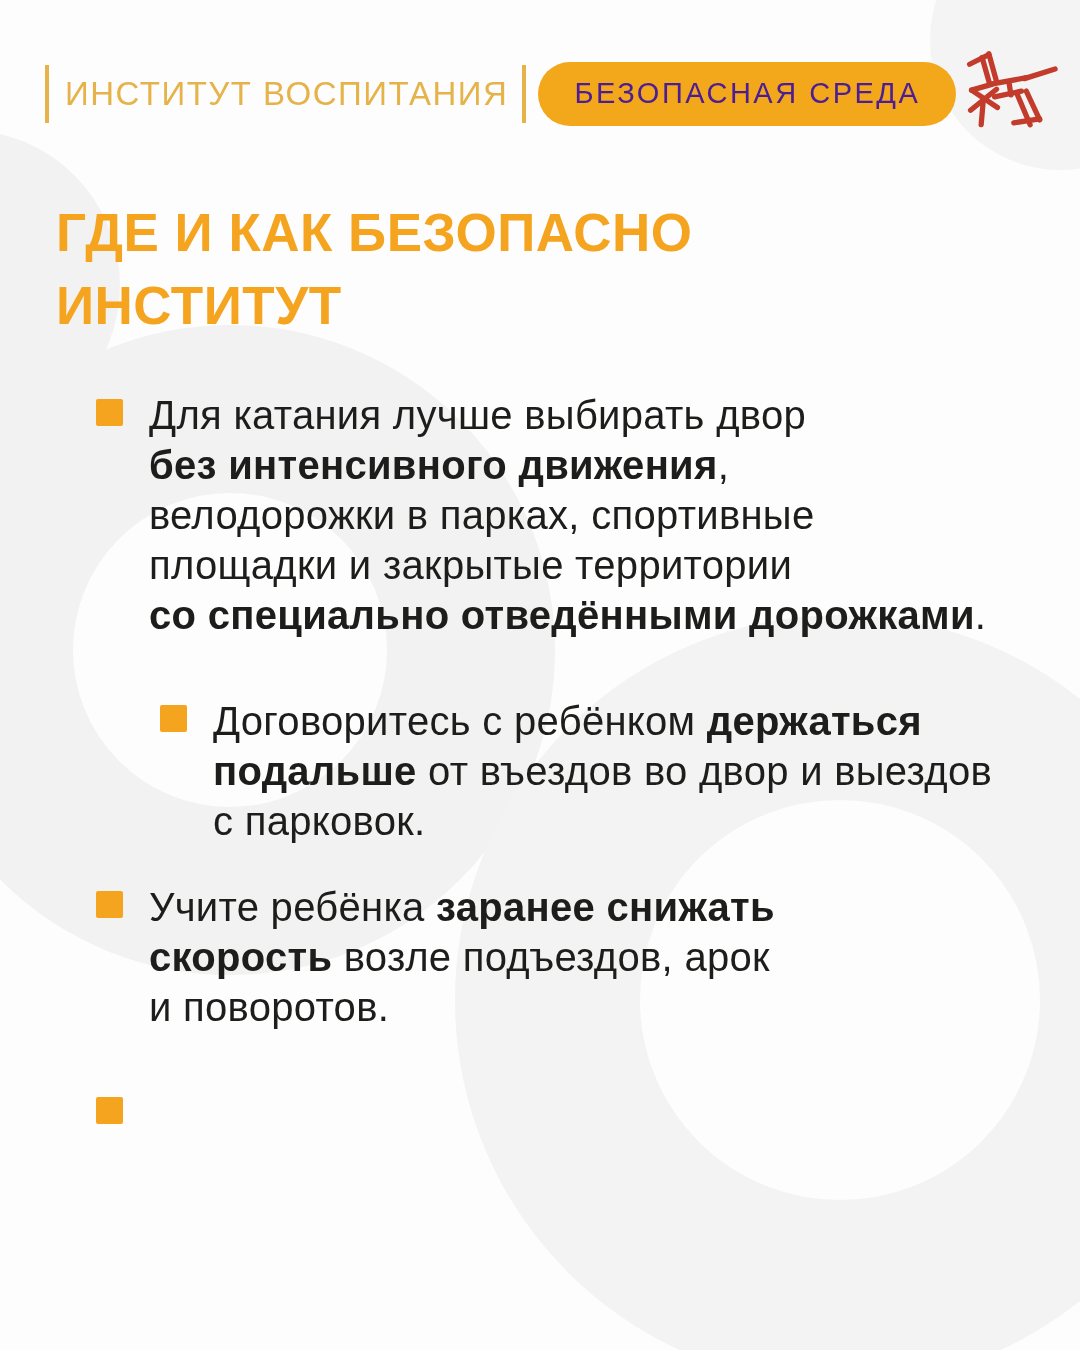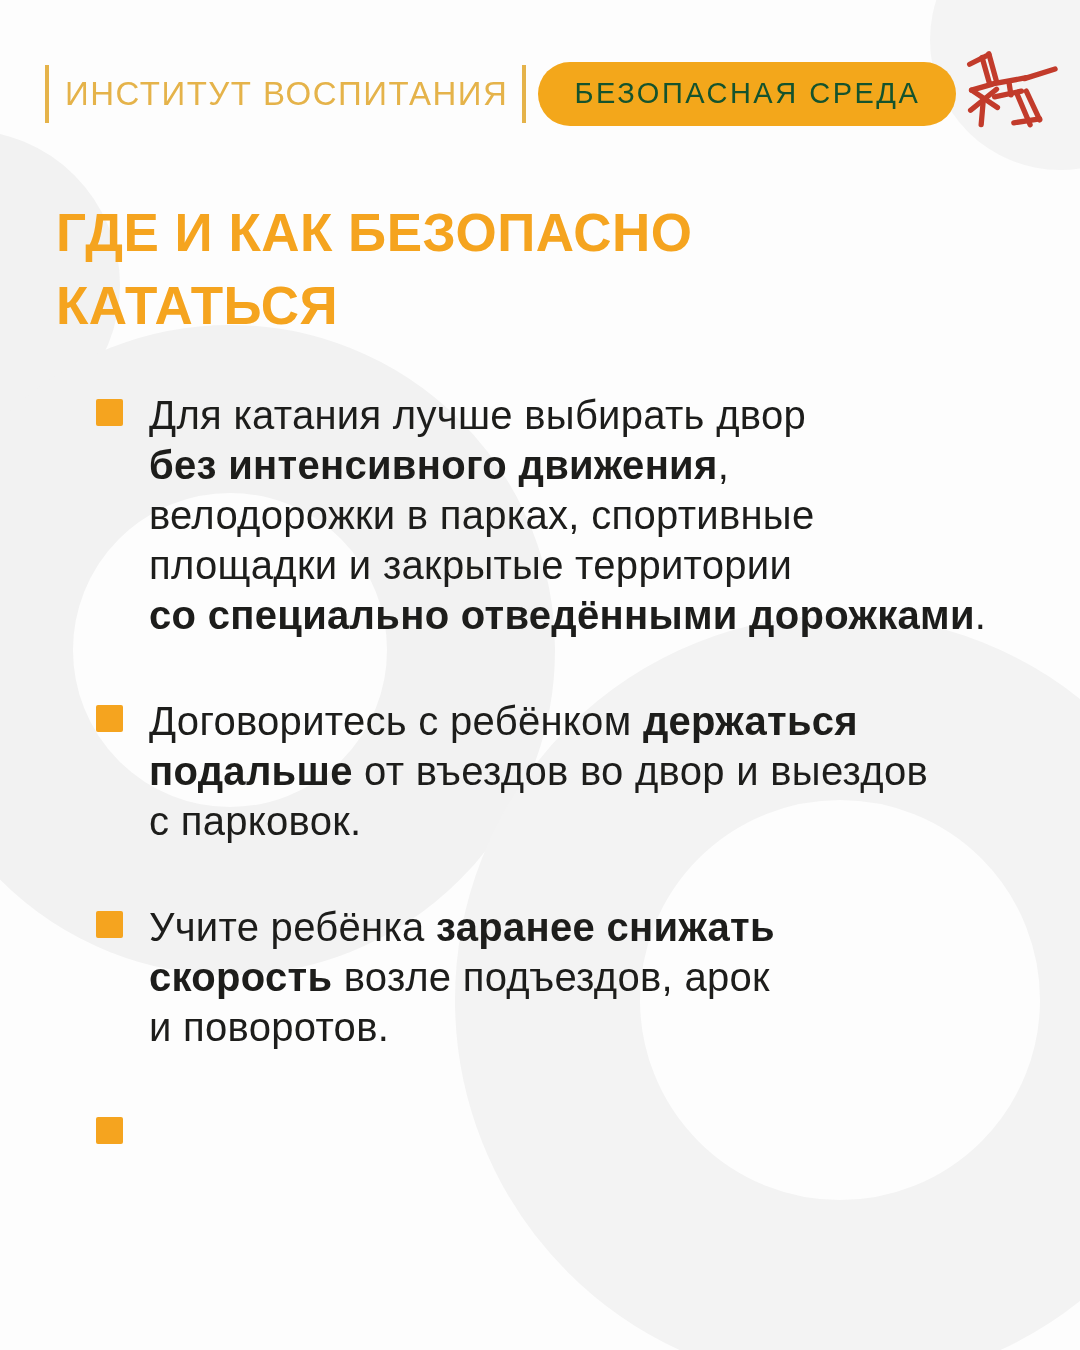--- a/index.html
+++ b/index.html
@@ -30,41 +30,41 @@
   }
   .vbar { width: 4px; height: 58px; background: #e5b34a; flex: none; }
   .org {
     margin: 0 14px 0 16px;
     font-size: 33px; font-weight: 400; letter-spacing: 1.5px;
     color: #e5b34a; white-space: nowrap;
   }
   .badge {
     margin-left: 12px;
     display: inline-flex; align-items: center;
-    background: #f3a71b; color: #14532d;
+    background: #f3a71b; color: #4c1d95;
     border-radius: 44px; padding: 15px 36px 16px 36px;
     font-size: 29px; font-weight: 300; letter-spacing: 2.5px;
     white-space: nowrap;
   }
   .header-spacer { flex: 1; }
   .logo { width: 106px; height: 96px; flex: none; }
   
   .title {
     position: absolute; left: 56px; top: 196px; width: 960px;
     font-size: 53px; line-height: 73px; font-weight: 700;
     letter-spacing: 0.5px; color: #f5a41f;
   }
   
   .bullets {
     position: absolute; left: 96px; top: 390px; width: 960px;
     list-style: none;
   }
   .bullet { display: flex; align-items: flex-start; }
   .bullet:nth-child(1) { margin-bottom: 56px; }
-  .bullet:nth-child(2) { margin-bottom: 56px; }
+  .bullet:nth-child(2) { margin-bottom: 36px; justify-content: center; }
   .bullet:nth-child(3) { margin-bottom: 56px; }
   .marker {
     flex: none; width: 27px; height: 27px; margin: 9px 26px 0 0;
     background: #f5a41f; border-radius: 2px;
   }
   .bullet-text {
     font-size: 40px; line-height: 50px; letter-spacing: 0.3px;
     color: #1d1d1b; white-space: pre-line;
   }
   .bullet-text .b { font-weight: 700; }
@@ -96,21 +96,21 @@
       <path d="M42 45 L15 67"></path>
       <path d="M28 59 L26 82"></path>
       <path d="M40 53 L68 47"></path>
       <path d="M55 38 L57 51"></path>
       <path d="M63 49 L77 82"></path>
       <path d="M73 47 L87 77"></path>
       <path d="M60 80 L87 76"></path>
     </svg>
   </div>
 
-  <h1 class="title"><span>ГДЕ И КАК БЕЗОПАСНО</span><br><span>КАТАТЬСЯ</span></h1>
+  <h1 class="title"><span>ГДЕ И КАК БЕЗОПАСНО</span><br><span>ИНСТИТУТ</span></h1>
 
   <ul class="bullets" id="bullet-list">
       <li class="bullet">
         <span class="marker"></span>
         <p class="bullet-text"><span>Для катания лучше выбирать двор
 </span><span class="b">без интенсивного движения</span><span>,
 велодорожки в парках, спортивные
 площадки и закрытые территории
 </span><span class="b">со специально отведёнными дорожками</span><span>.</span></p>
       </li>

